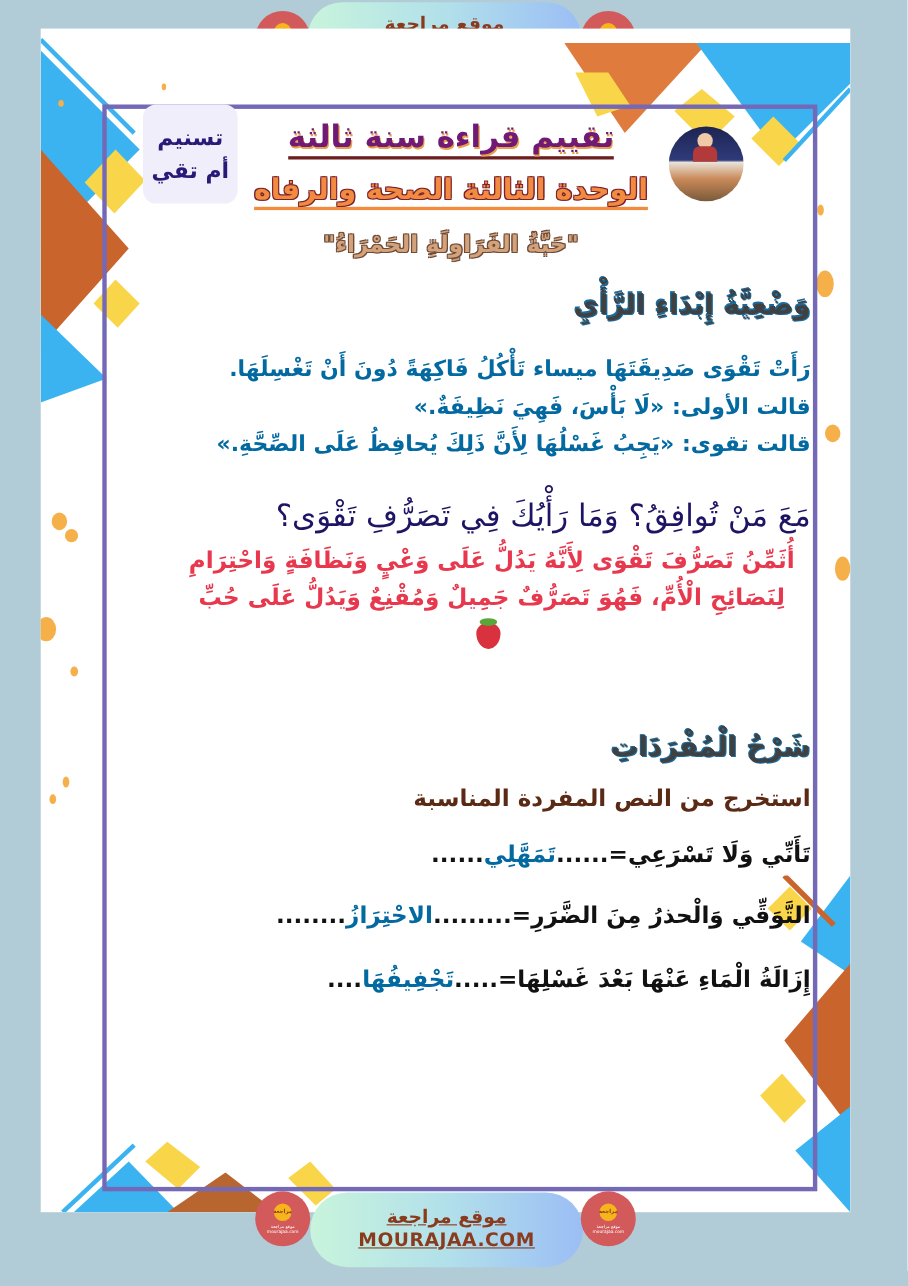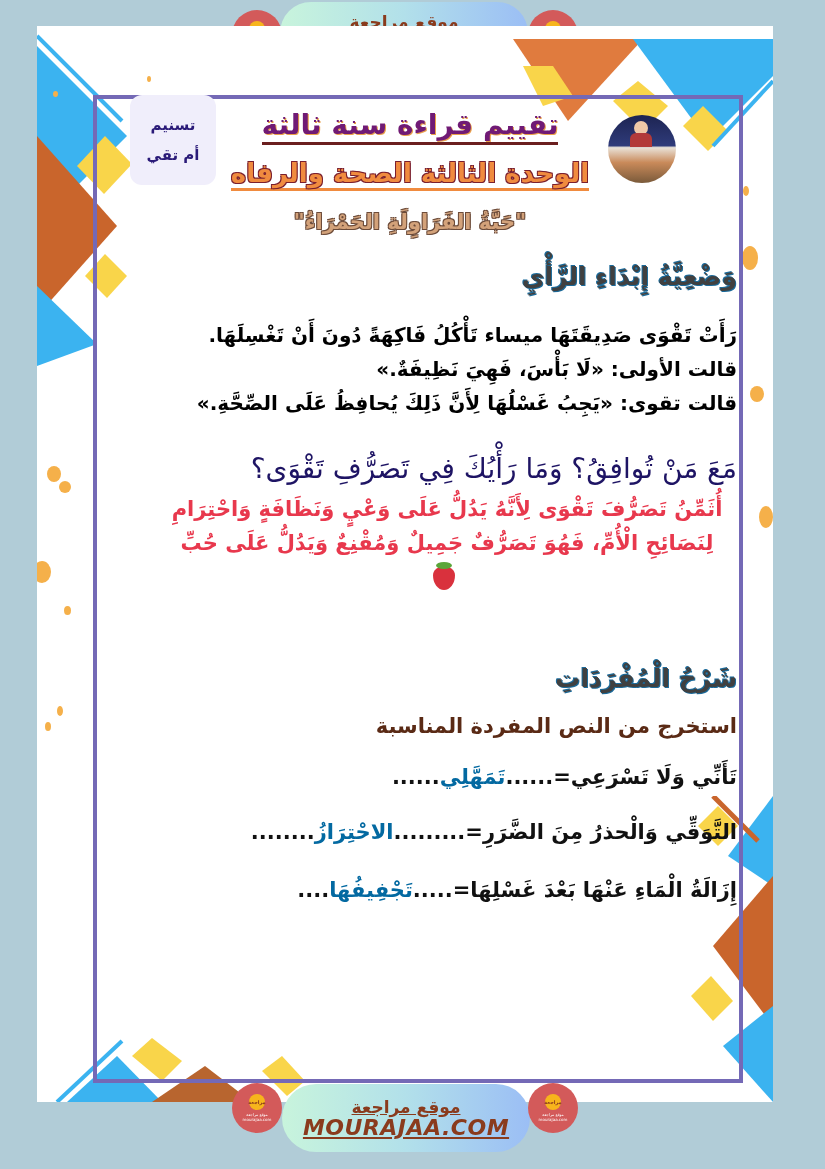--- a/index.html
+++ b/index.html
@@ -21,36 +21,36 @@
     }
     
     .banner {
       position: absolute; width: 248px; height: 62px; border-radius: 31px;
       background: linear-gradient(90deg, #c8f4dc 0%, #b2e0ea 50%, #9bbef5 100%);
       display: flex; flex-direction: column; align-items: center; justify-content: center;
       color: #8a3b1d; font-weight: bold; text-decoration: underline;
       font-family: "DejaVu Sans", sans-serif;
     }
     .banner .ar { font-size: 17px; line-height: 20px; direction: rtl; }
-    .banner .en { font-size: 22px; line-height: 22px; letter-spacing: 0.5px; font-style: italic; }
+    .banner .en { font-size: 17px; line-height: 22px; letter-spacing: 0.5px; }
     .logo-circle {
       position: absolute; width: 50px; height: 50px; border-radius: 50%;
       background: #d35a5a; display: flex; flex-direction: column; align-items: center; justify-content: center;
     }
     .logo-circle .badge {
       width: 16px; height: 16px; border-radius: 50%; background: #f7b51c;
       font-size: 5px; color: #8a3b1d; display: flex; align-items: center; justify-content: center; font-weight: bold;
     }
     .logo-circle .tiny { font-size: 4px; color: #fff; line-height: 5px; margin-top: 2px; text-align: center; }
 
     .author {
       position: absolute; left: 130px; top: 95px; width: 86px; height: 90px;
       background: #f0eefb; border-radius: 12px;
       display: flex; flex-direction: column; align-items: center; justify-content: center;
-      color: #2a1a78; font-weight: bold; font-size: 15px; line-height: 30px; direction: rtl;
+      color: #2a1a78; font-weight: bold; font-size: 20px; line-height: 30px; direction: rtl;
     }
     .avatar {
       position: absolute; left: 608px; top: 115px; width: 68px; height: 68px; border-radius: 50%;
       background: linear-gradient(180deg, #1d2452 0%, #2f3b7a 45%, #e9e2d8 48%, #c98a5a 70%, #7a5a3a 100%);
       overflow: hidden;
     }
     .avatar .face { position: absolute; left: 26px; top: 6px; width: 14px; height: 14px; border-radius: 50%; background: #f0c9a8; }
     .avatar .body { position: absolute; left: 22px; top: 18px; width: 22px; height: 14px; background: #b23a3a; border-radius: 6px 6px 0 0; }
 
     .title1 {
@@ -68,21 +68,21 @@
     .title3 {
       position: absolute; top: 210px; left: 260px; width: 300px; text-align: center; direction: rtl;
       font-size: 21px; font-weight: bold; color: #d3a27a;
       text-shadow: -1px -1px 0 #6d4c3a, 1px -1px 0 #6d4c3a, -1px 1px 0 #6d4c3a, 1px 1px 0 #6d4c3a;
     }
     .content { position: absolute; right: 88px; direction: rtl; text-align: right; }
     .sec-head {
       font-size: 25px; font-weight: bold; color: #404040;
       text-shadow: -1px -1px 0 #1b6a9a, 1px 1px 0 #1b6a9a;
     }
-    .para { font-size: 20px; font-weight: bold; color: #000000; line-height: 34px; font-family: "DejaVu Sans", sans-serif; }
+    .para { font-size: 20px; font-weight: bold; color: #0369a1; line-height: 34px; font-family: "DejaVu Sans", sans-serif; }
     .question { font-size: 28px; font-weight: normal; color: #1e1464; }
     .answer {
       font-size: 21px; font-weight: bold; color: #e8384d; line-height: 34px; text-align: center;
     }
     .instruction { font-size: 21px; font-weight: bold; color: #5a2a15; }
     .ex-row { font-size: 21px; font-weight: bold; color: #111; white-space: nowrap; }
     .ex-row .ans { color: #0369a1; }
     .strawberry {
       display: inline-block; width: 22px; height: 24px; background: #d9313d; border-radius: 50% 50% 50% 50% / 40% 40% 60% 60%;
       position: relative; vertical-align: middle; margin-right: 6px;

